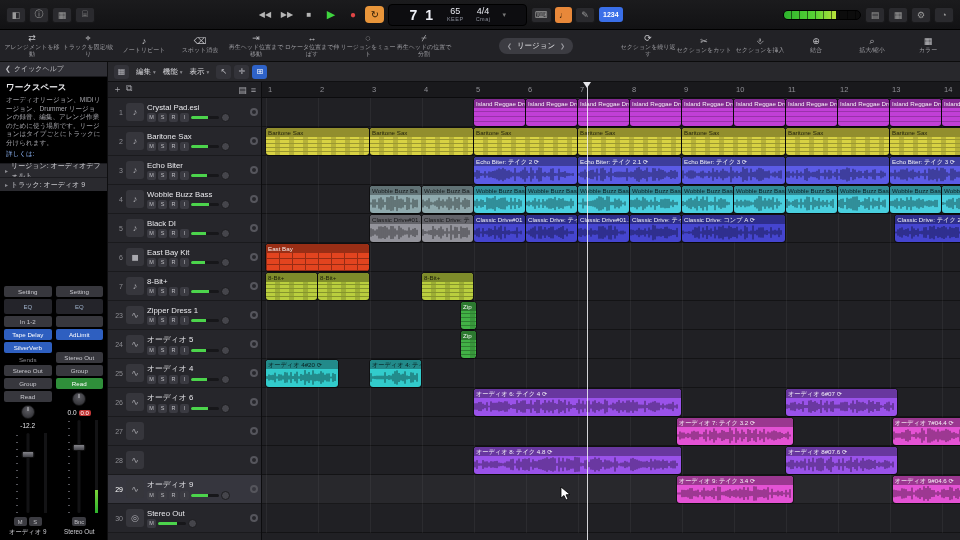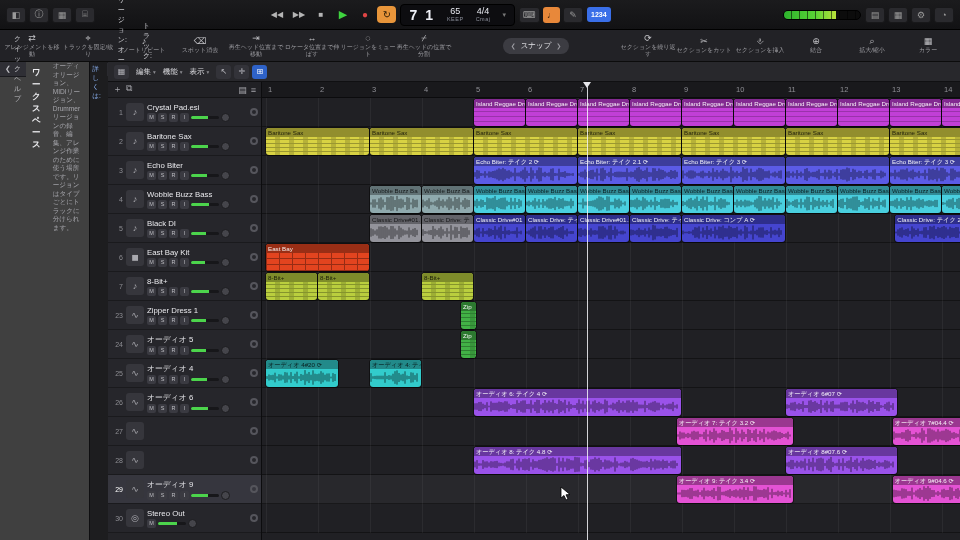--- a/index.html
+++ b/index.html
@@ -7,40 +7,40 @@
 .app{position:relative;width:960px;height:540px;background:#1d1d1f;color:#ccc;overflow:hidden;font-size:9px}
 
 #topbar{position:absolute;left:0;top:0;width:960px;height:30px;background:linear-gradient(#1b1b1d,#121214);border-bottom:1px solid #000;display:flex;align-items:center;padding:0 6px;gap:4px}
 .ibtn{display:inline-flex;align-items:center;justify-content:center;height:16px;min-width:20px;padding:0 3px;background:#2a2a2e;border:1px solid #18181a;border-radius:3px;color:#9a9a9a;font-size:9px}
 .tspace{flex:1}
 .transport{display:flex;align-items:center;gap:3px}
 .tp{display:inline-flex;align-items:center;justify-content:center;width:19px;height:17px;border-radius:3px;color:#b5b5b5;font-size:8px;background:transparent}
 .tp.play{color:#3fd43f;font-size:11px}
 .tp.rec{color:#e04545;font-size:10px}
 .tp.cycle{background:#e8953a;color:#2a1a05;font-size:10px;border-radius:4px}
-#lcd{display:flex;align-items:center;gap:12px;height:22px;padding:0 8px;background:#0d0d10;border:1px solid #000;border-radius:4px;color:#dfe3ec}
+#lcd{display:flex;align-items:center;gap:12px;height:22px;padding:0 20px;background:#0d0d10;border:1px solid #000;border-radius:4px;color:#dfe3ec}
 .lcd-big{font-size:14px;font-weight:bold;letter-spacing:2px;color:#eef0f6}
 .lcd-col{display:flex;flex-direction:column;align-items:center;line-height:8px}
 .lcd-mid{font-size:9px;color:#e8eaf0}
 .lcd-sub{font-size:5.5px;color:#8b8f9a;letter-spacing:.5px}
 .lcd-chev{color:#777;font-size:7px}
 .badge-orange{display:inline-flex;align-items:center;justify-content:center;width:17px;height:16px;background:#e8883a;border-radius:3px;color:#321c04;font-size:9px}
 .badge-blue{display:inline-flex;align-items:center;justify-content:center;height:15px;padding:0 4px;background:#3a6fe8;border-radius:3px;color:#fff;font-size:7px;font-weight:bold}
 #meter{width:78px;height:10px;background:#0c0c0c;border-radius:5px;border:1px solid #000;overflow:hidden;position:relative}
 #meter .fill{position:absolute;left:0;top:0;bottom:0;background:linear-gradient(90deg,#2db32d,#59d435 60%,#b8e03a)}
 #meter .ticks{position:absolute;inset:0;background:repeating-linear-gradient(90deg,transparent 0 7px,rgba(0,0,0,.55) 7px 8px)}
 
 #toolbar2{position:absolute;left:0;top:30px;width:960px;height:32px;background:#222226;border-bottom:1px solid #0c0c0c;display:flex;align-items:stretch;padding:1px 4px;gap:1px}
 .tbtn{width:56px;display:flex;flex-direction:column;align-items:center;justify-content:center;gap:1px}
 .tbtn .g{font-size:9px;color:#c2c2c6;line-height:9px}
 .tbtn .l{font-size:6px;line-height:7px;color:#9d9da2;text-align:center;max-height:14px;overflow:hidden}
 .pill{display:flex;align-items:center;gap:5px;background:#3c3c42;border-radius:9px;padding:0 8px;height:16px;align-self:center;font-size:7.5px;color:#e2e2e6}
 .pill .a{color:#9a9aa0;font-size:6px}
 
-#sidebar{position:absolute;left:0;top:62px;width:90px;height:478px;background:#404040;border-right:1px solid #0e0e10;display:flex;flex-direction:row}
+#sidebar{position:absolute;left:0;top:62px;width:108px;height:478px;background:#000000;border-right:1px solid #0e0e10;display:flex;flex-direction:column}
 .qh-head{height:15px;display:flex;align-items:center;gap:3px;padding:0 5px;background:#2f2f35;border-bottom:1px solid #1a1a1e;font-size:7px;color:#bdbdc2}
 .qh-title{font-size:8.5px;font-weight:bold;color:#ededf0;padding:5px 6px 2px}
 .qh-body{font-size:6.6px;line-height:8.5px;color:#a6a6ac;padding:0 6px}
 .qh-more{font-size:6.6px;color:#8ab0f0;padding:3px 6px 4px}
 .insp-row{display:flex;align-items:center;gap:3px;height:14px;padding:0 5px;font-size:7px;color:#cfcfd4;background:#2a2a2f;border-top:1px solid #1b1b1f}
 .insp-row .tri{color:#8a8a90;font-size:6px}
 #strips{margin-top:auto;height:256px;display:flex;gap:4px;padding:2px 4px 2px 4px}
 .strip{flex:1;display:flex;flex-direction:column;gap:2px}
 .cell{height:11px;border-radius:2px;background:#37373d;font-size:6.2px;display:flex;align-items:center;justify-content:center;color:#c9c9cf;overflow:hidden;white-space:nowrap}
 .cell.ins{background:#2e5fc0;color:#fff}
@@ -186,21 +186,21 @@
           <span class="l">リージョンをミュート</span>
         </span>
         <span class="tbtn">
           <span class="g">⌿</span>
           <span class="l">再生ヘッドの位置で分割</span>
         </span>
       </span>
     <span class="tspace"></span>
     <span class="pill">
       <span class="a">❮</span>
-      <span>スナップ</span>
+      <span>リージョン</span>
       <span class="a">❯</span>
     </span>
     <span class="tspace"></span>
     <span id="tb2-right" style="display:flex">
         <span class="tbtn">
           <span class="g">⟳</span>
           <span class="l">セクションを繰り返す</span>
         </span>
         <span class="tbtn">
           <span class="g">✂</span>

